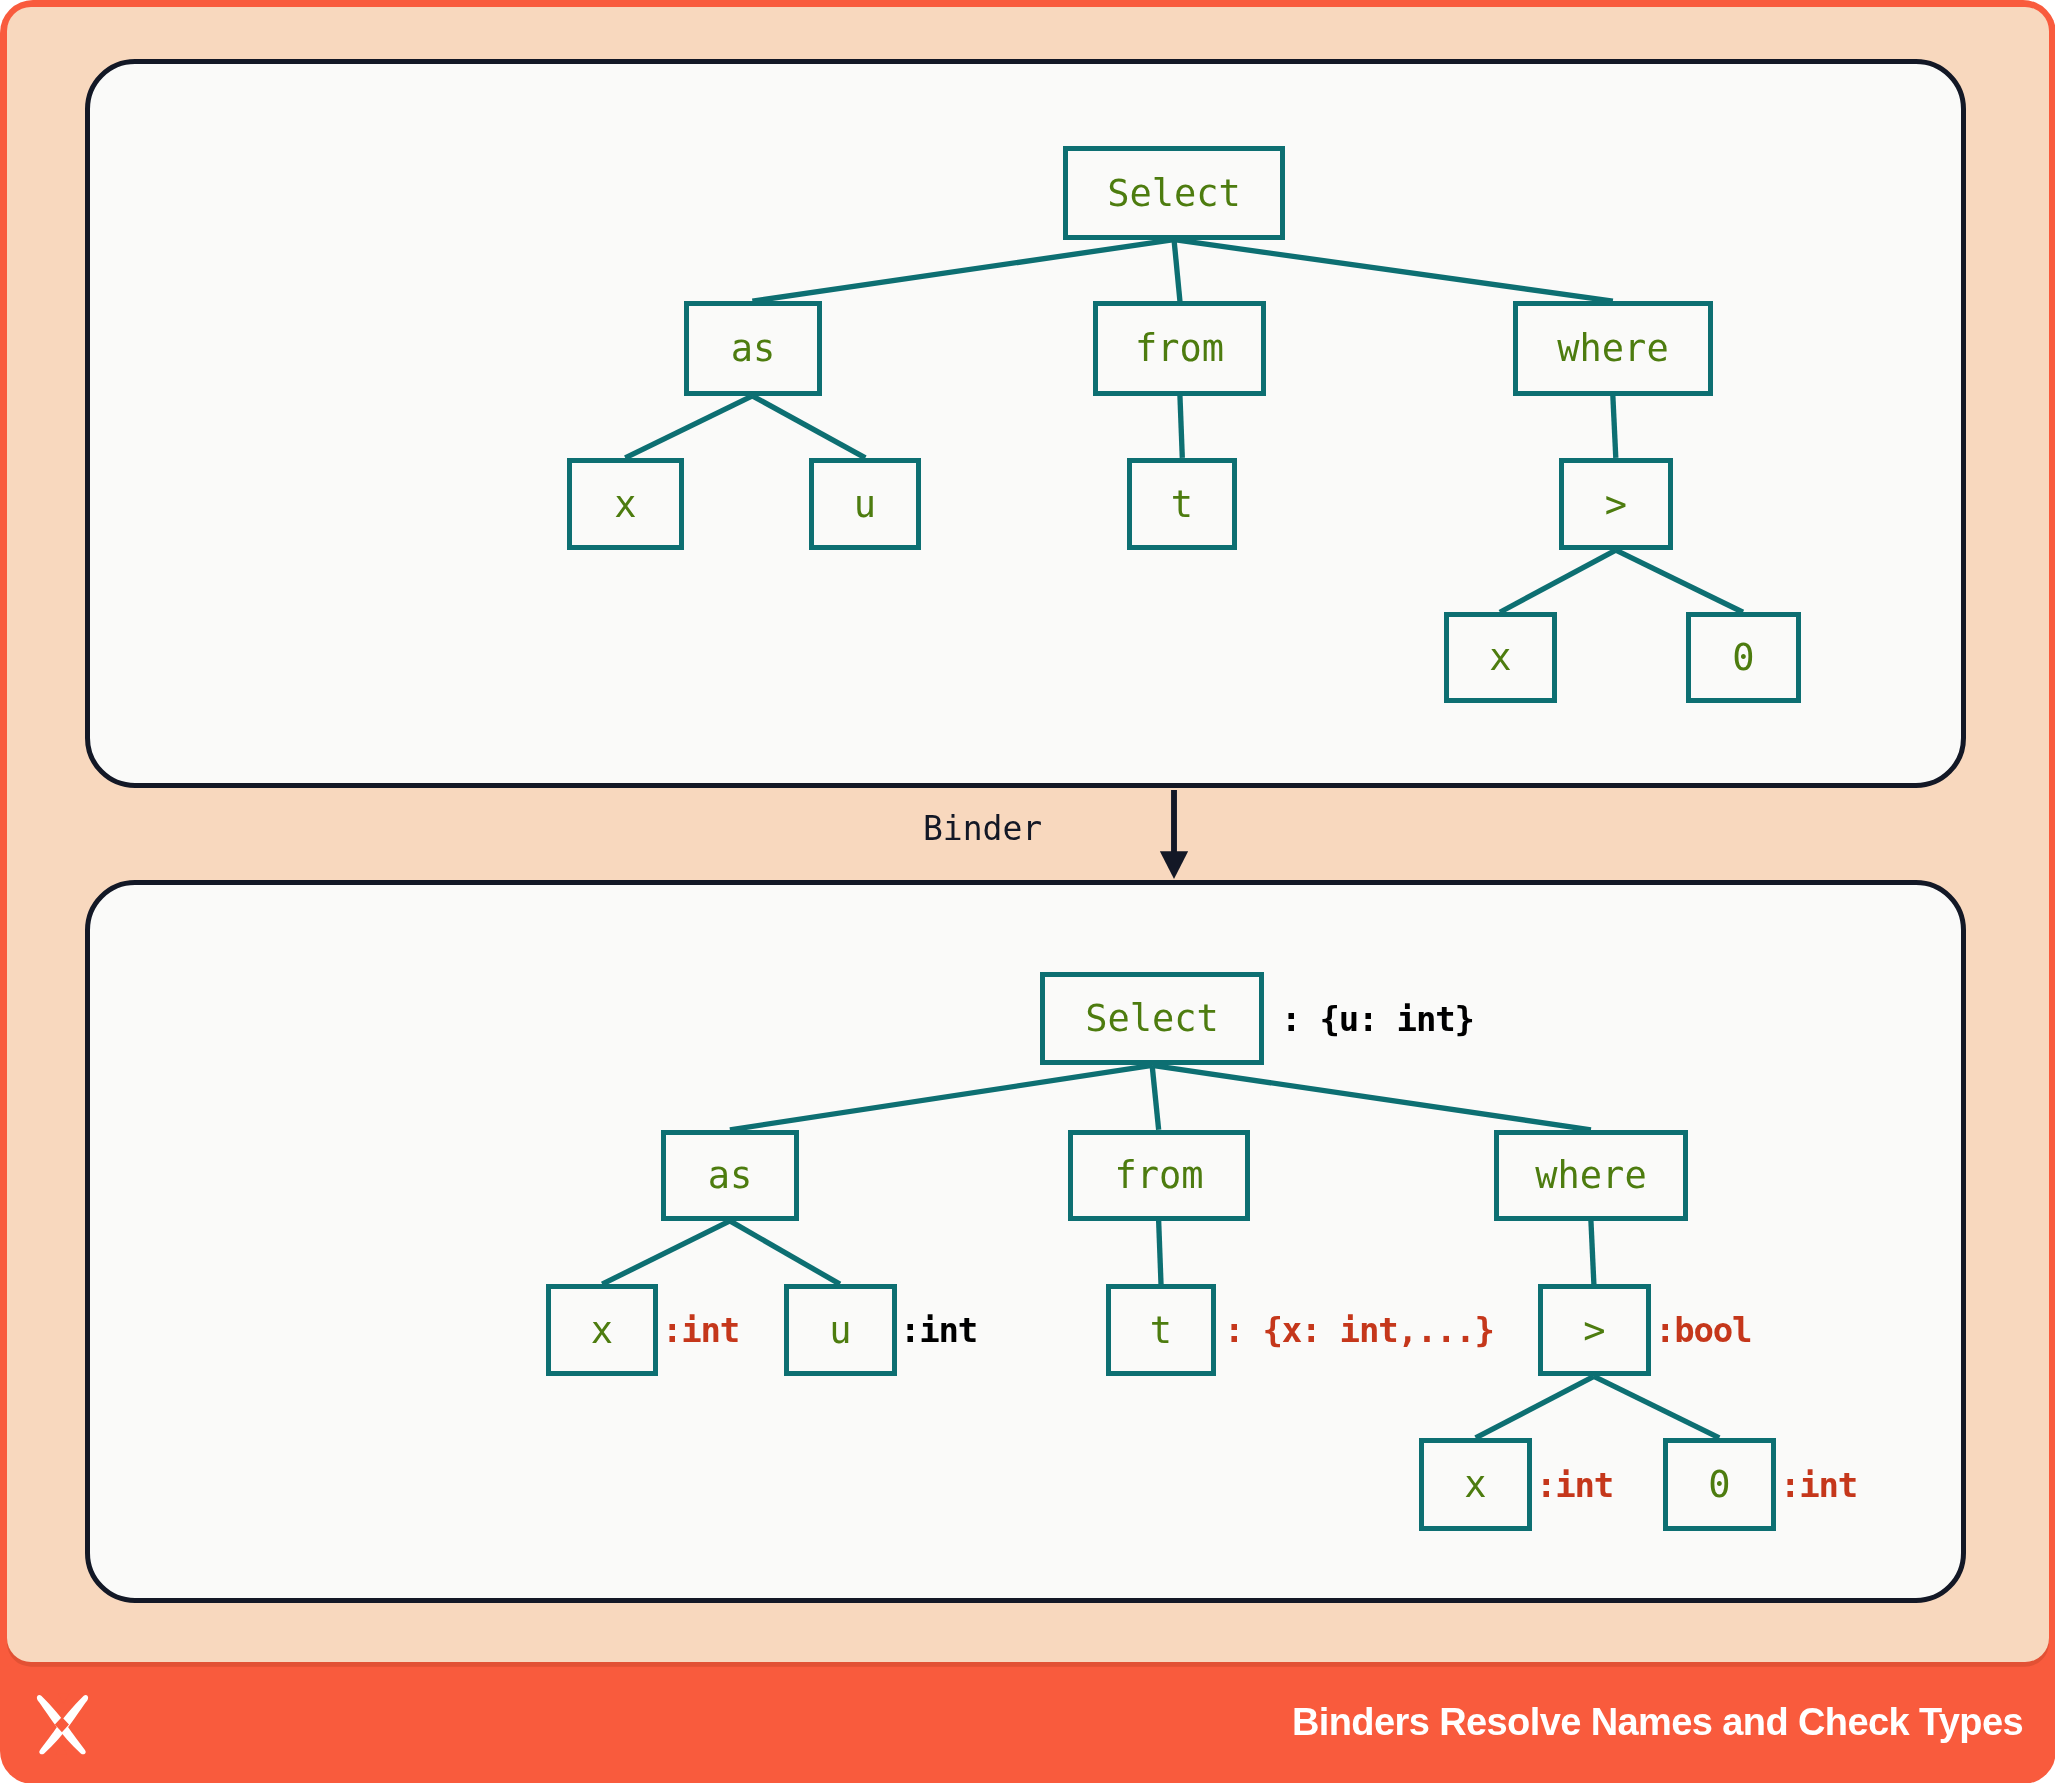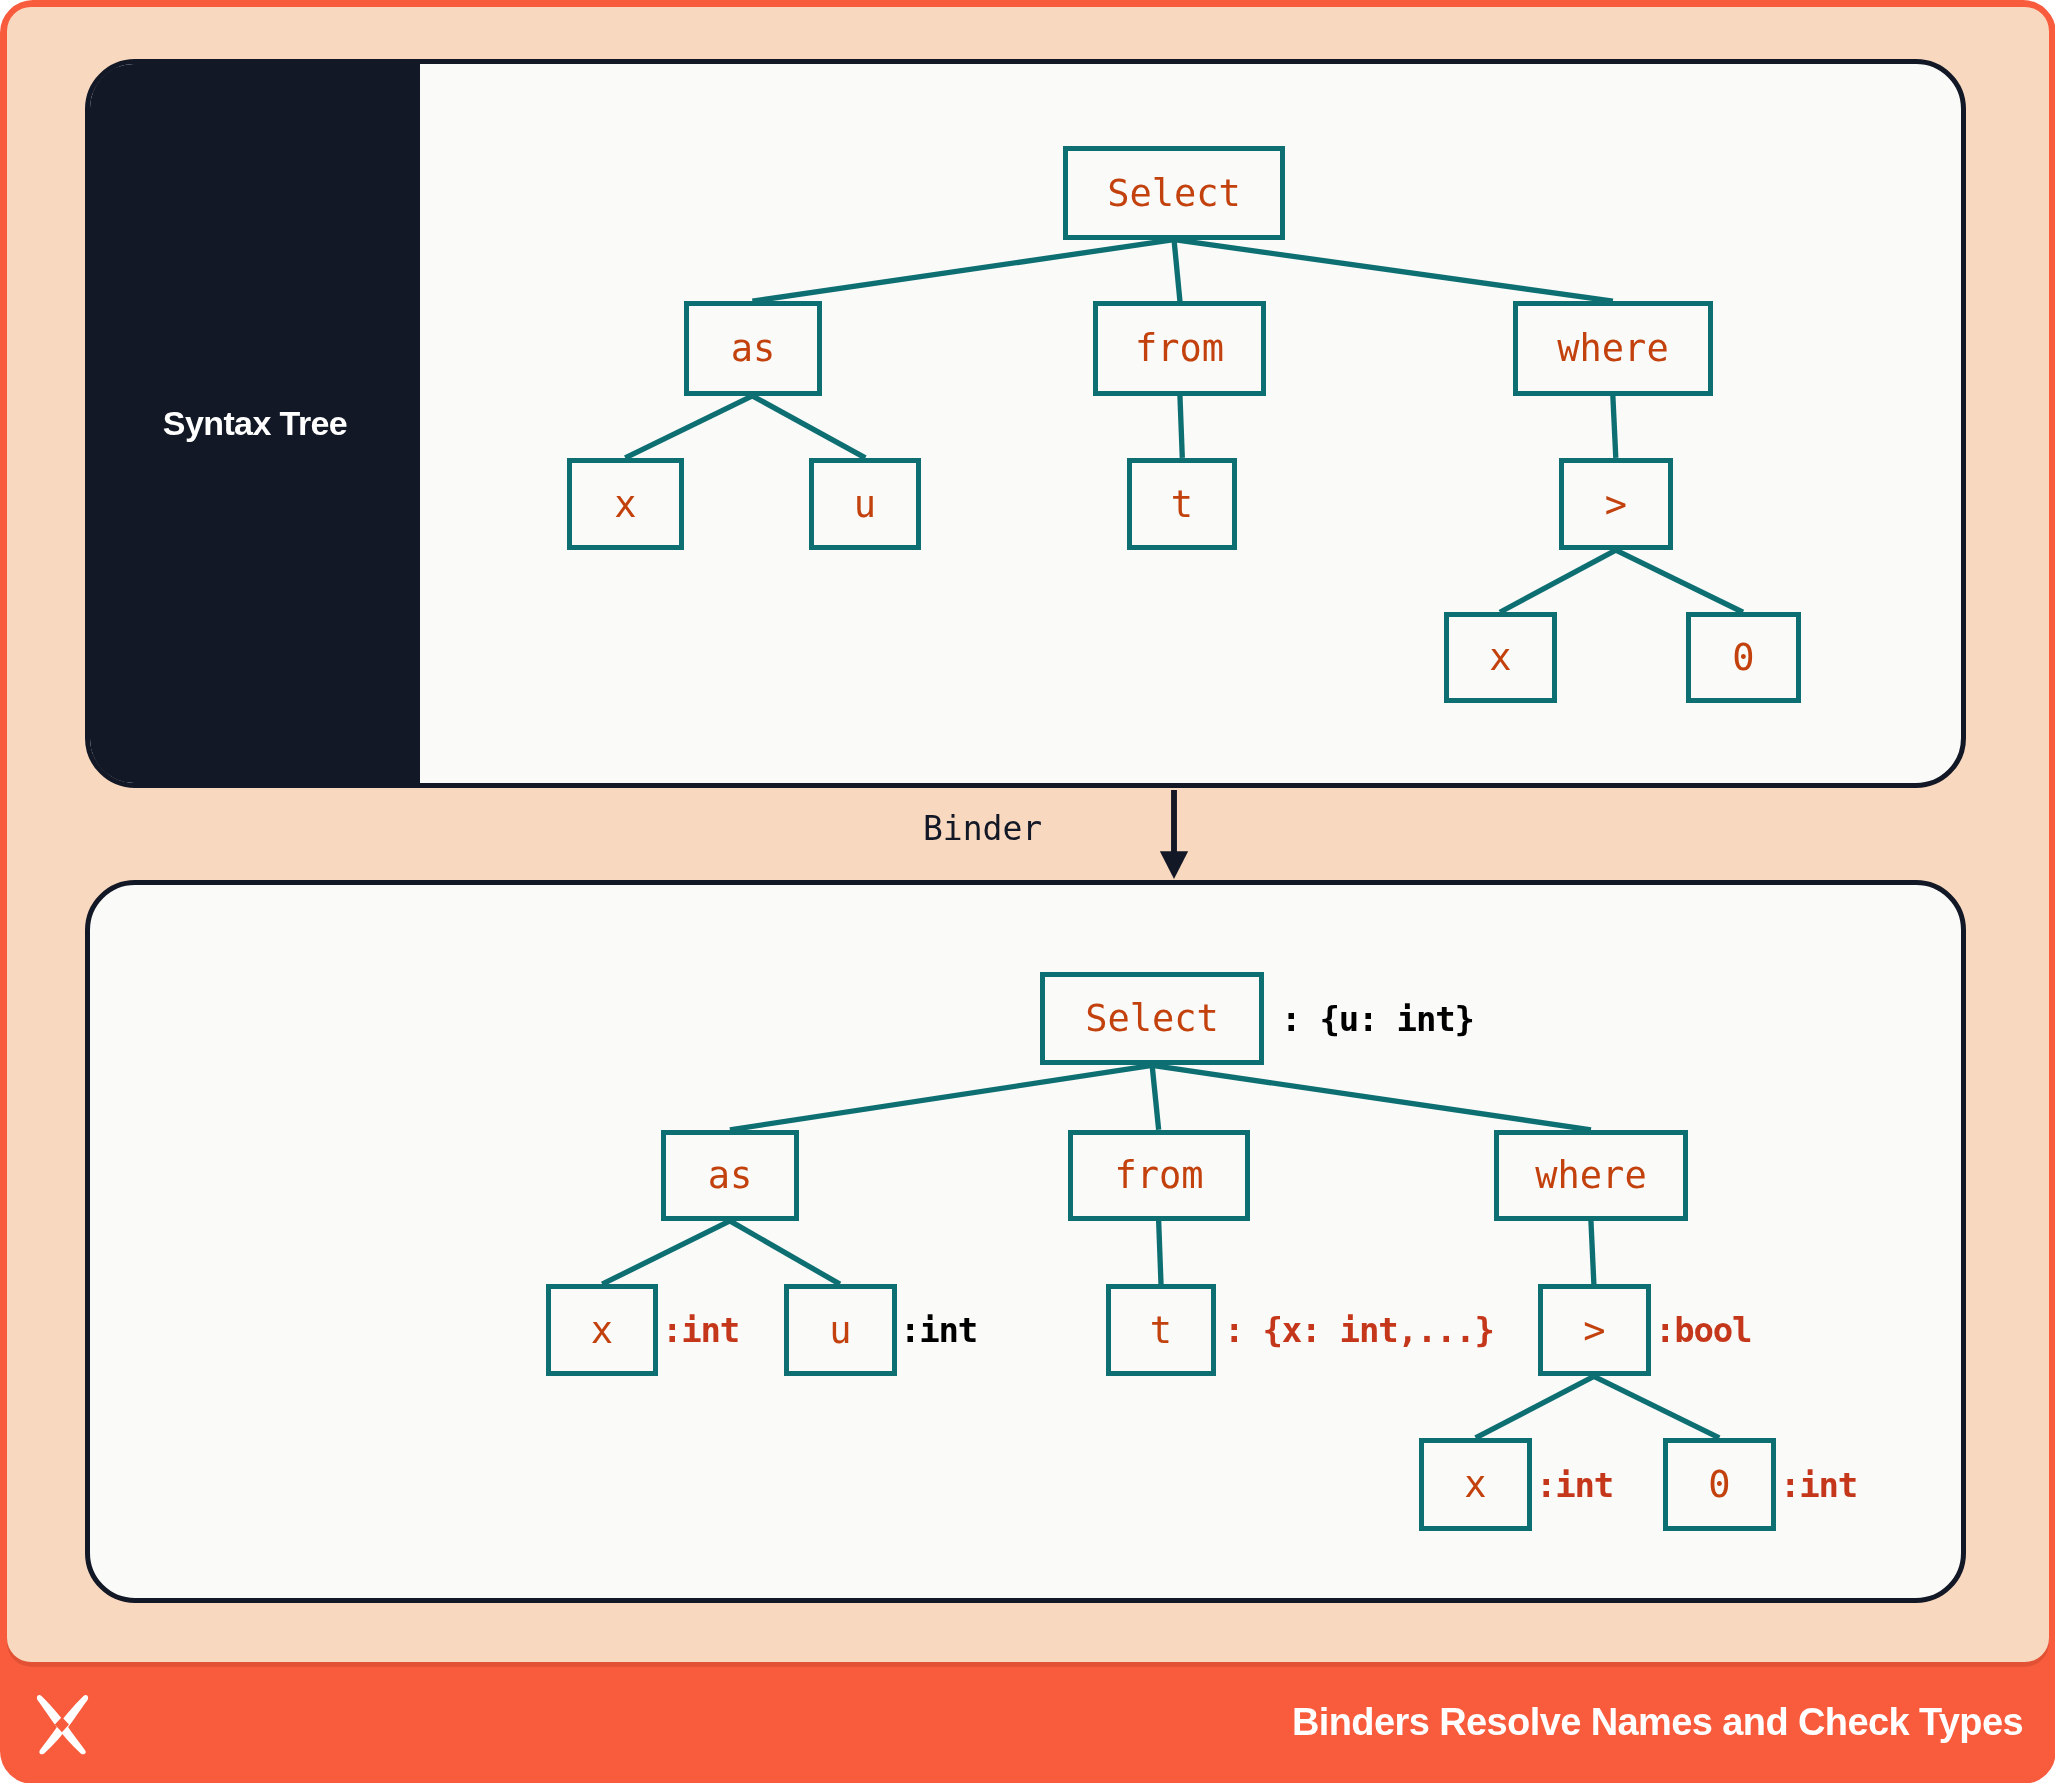--- a/index.html
+++ b/index.html
@@ -26,21 +26,21 @@
     border-radius:44px 0 0 44px;display:flex;align-items:center;justify-content:center;
     flex-direction:column;color:#FFFFFF;text-align:center;
   }
   .sidebar-label{
     font-weight:bold;font-size:34px;letter-spacing:-0.6px;line-height:51px;
   }
   .edges{position:absolute;left:0;top:0;pointer-events:none;}
   .node{
     position:absolute;box-sizing:border-box;border:5.3px solid #0D6F72;background:#FAFAF9;
     display:flex;align-items:center;justify-content:center;
-    color:#c2410c;font-family:"DejaVu Sans Mono", monospace;font-size:37px;
+    color:#4d7c0f;font-family:"DejaVu Sans Mono", monospace;font-size:37px;
   }
   .ann{
     position:absolute;display:flex;align-items:center;
     font-family:"DejaVu Sans Mono", monospace;font-weight:bold;font-size:34px;
     letter-spacing:-1.2px;white-space:pre;
   }
   .ann-red{color:#C5371B;}
   .ann-navy{color:#000000;}
   .binder-label{
     position:absolute;left:923px;top:809px;width:225px;
@@ -53,23 +53,20 @@
   }
   .logo{position:absolute;left:33px;top:1693px;width:59px;height:62px;}
 </style>
 </head>
 <body>
 
 <div class="card">
   <div class="peach"></div>
 
   <div class="panel panel-top">
-    <div class="sidebar">
-      <div class="sidebar-label">Syntax Tree</div>
-    </div>
 
     <svg class="edges" width="1870" height="718" viewBox="0 0 3162 1214">
       <g stroke="#0D6F72" stroke-width="9" fill="none">
         <line x1="1833" y1="297" x2="1120" y2="401"></line>
         <line x1="1833" y1="297" x2="1843" y2="401"></line>
         <line x1="1833" y1="297" x2="2575" y2="401"></line>
         <line x1="1120" y1="561" x2="905" y2="666"></line>
         <line x1="1120" y1="561" x2="1311" y2="666"></line>
         <line x1="1843" y1="561" x2="1847" y2="666"></line>
         <line x1="2575" y1="561" x2="2580" y2="666"></line>

